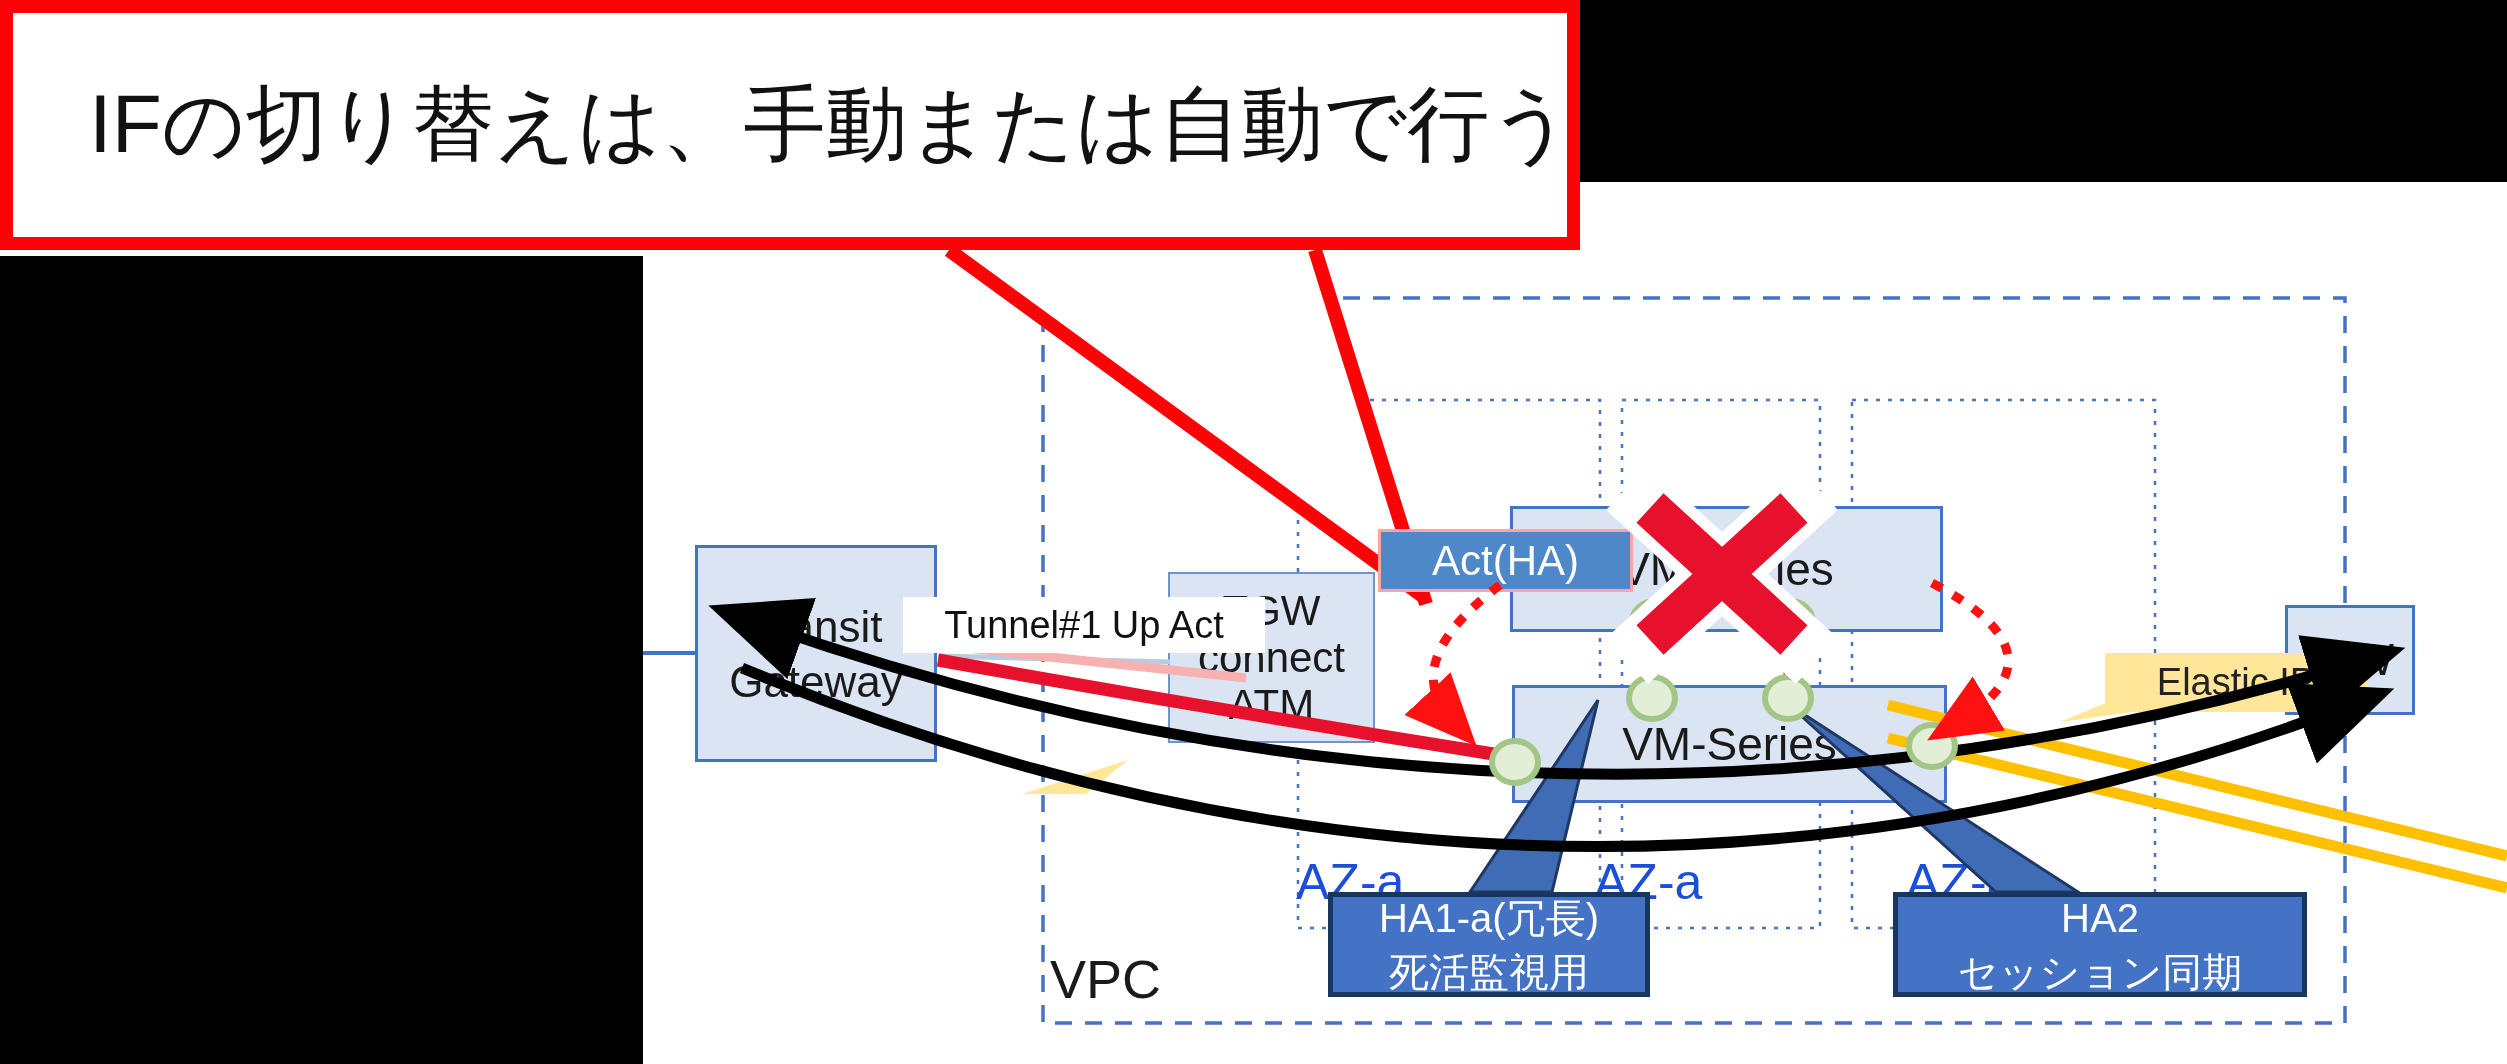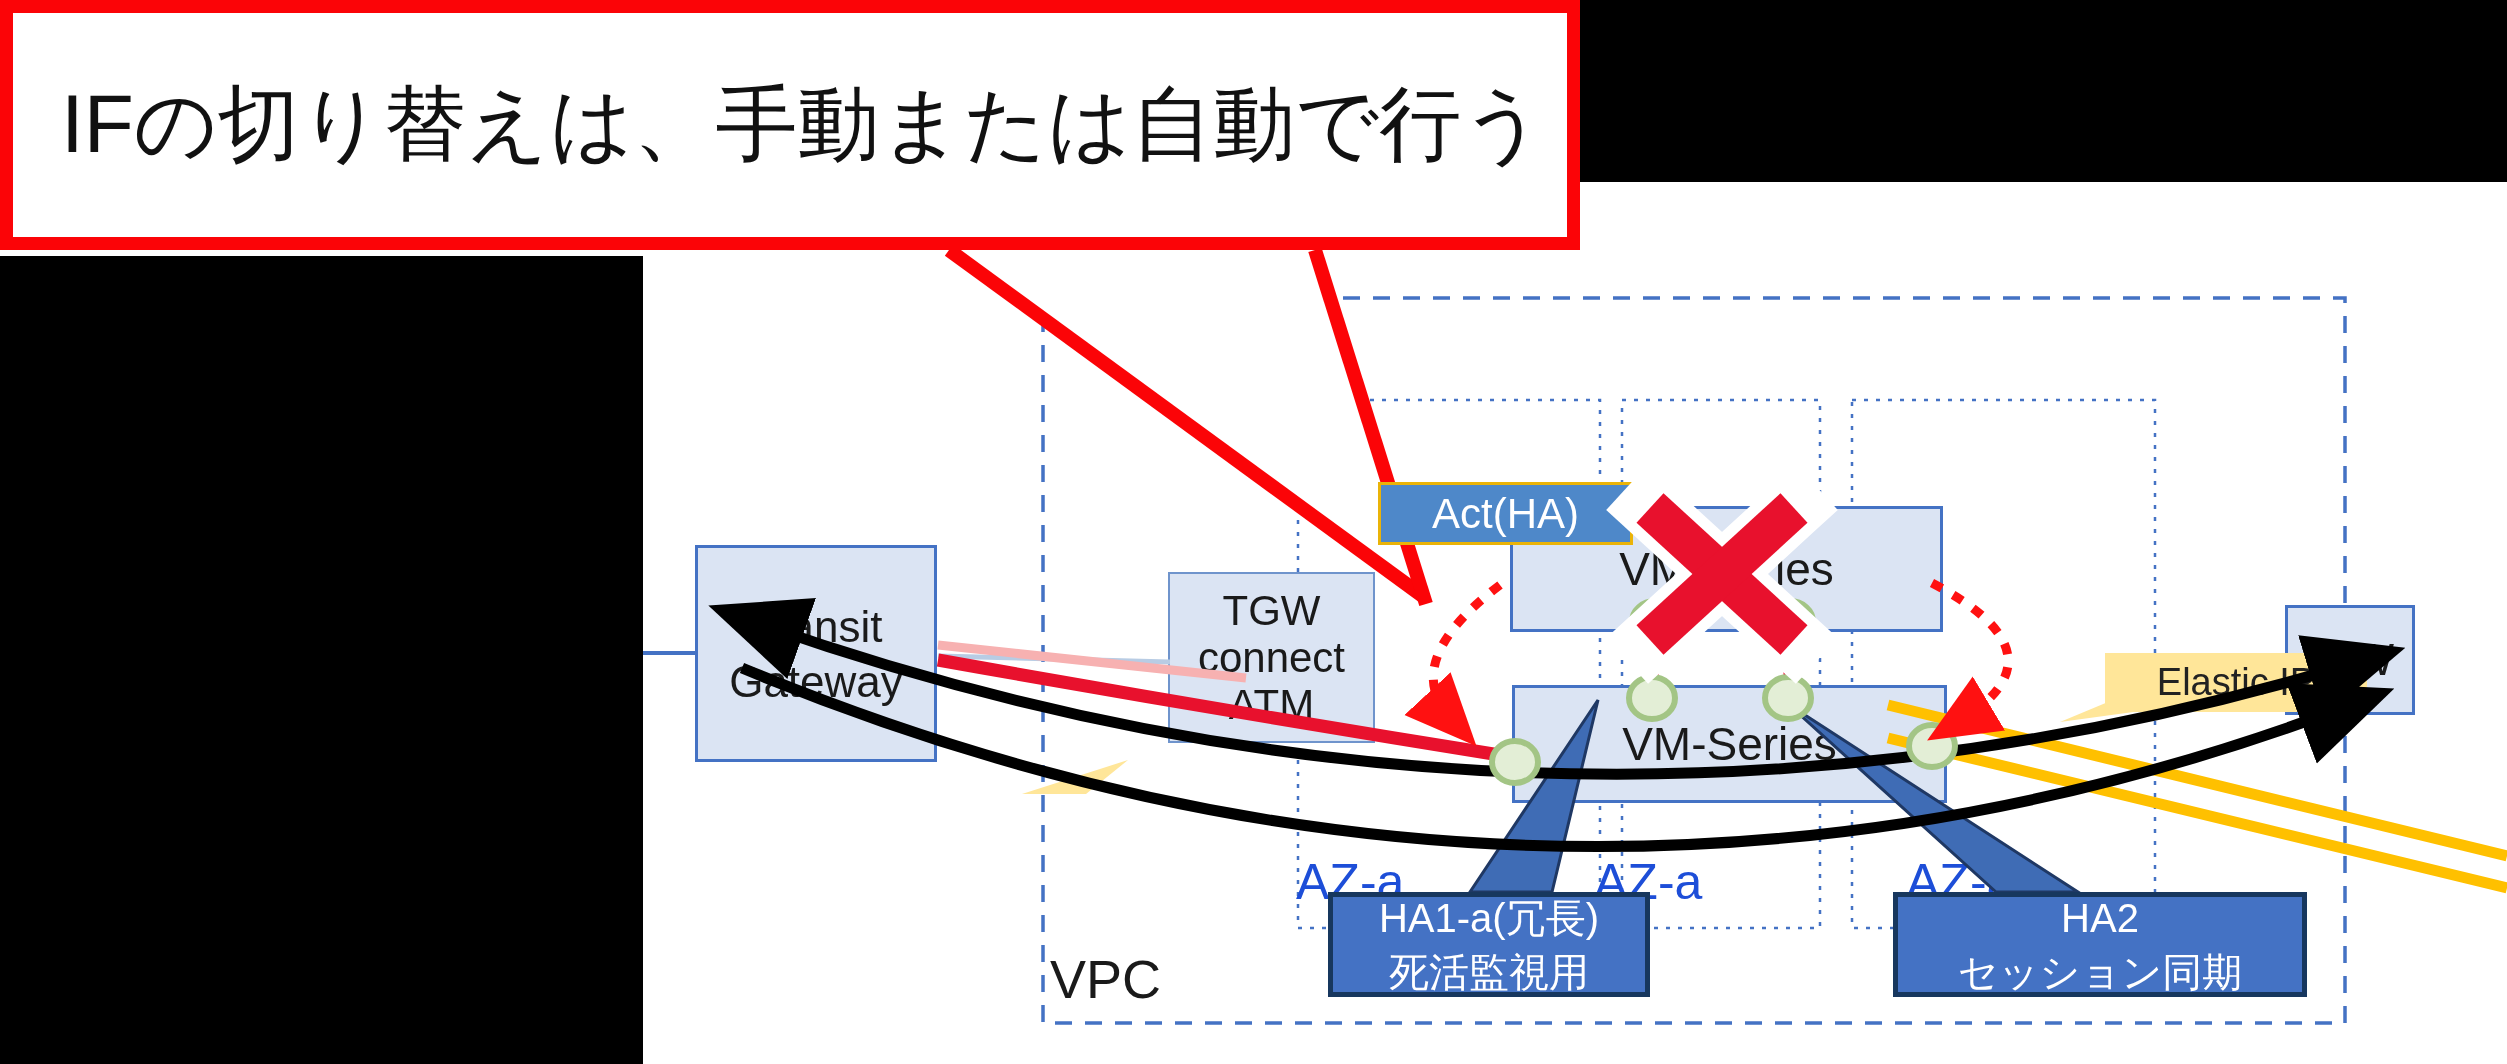--- a/index.html
+++ b/index.html
@@ -8,33 +8,33 @@
   .abs{position:absolute;}
   svg.layer{position:absolute;left:0;top:0;width:2507px;height:1064px;pointer-events:none;}
   #svg-base{z-index:1;}
   .azlabel{z-index:1;color:#1d4ed8;font-size:50px;}
   #vpc-label{z-index:1;color:#1a1a1a;font-size:54px;}
   #svg-mid{z-index:4;}
   .bluebox{background:#dbe4f3;border:3px solid #4472c4;display:flex;align-items:center;
            justify-content:center;text-align:center;color:#1a1a1a;z-index:3;box-sizing:border-box;}
   #tgw-connect-box{border:2px solid #6f94cc;line-height:1.12;font-size:42px;}
   .statelabel{display:flex;align-items:center;justify-content:center;color:#ffffff;
-              background:#4e88c9;border:3px solid #eab308;z-index:4;box-sizing:border-box;}
+              background:#4e88c9;border:3px solid #fca5a5;z-index:4;box-sizing:border-box;margin-top:47px;}
   .hacallout{background:#4472c4;border:5px solid #17375e;color:#ffffff;z-index:4;
              display:flex;flex-direction:column;align-items:center;justify-content:center;
              text-align:center;font-size:40px;line-height:1.35;box-sizing:border-box;}
   .yellowtag{background:#ffe699;color:#222222;display:flex;align-items:center;
              justify-content:center;font-size:40px;z-index:4;}
   #tunnel-label{background:#ffffff;color:#111111;display:flex;align-items:center;
                 justify-content:center;font-size:38px;z-index:4;}
   #svg-over{z-index:5;}
   #callout-box{left:0;top:0;width:1580px;height:250px;background:#ffffff;
                border:13px solid #fb0407;box-sizing:border-box;z-index:6;
                display:flex;align-items:center;}
-  #callout-text{font-size:82px;color:#111111;padding-left:48px;white-space:nowrap;}
+  #callout-text{font-size:82px;color:#111111;padding-left:76px;white-space:nowrap;}
   .blackzone{background:#000000;z-index:7;}
 </style>
 </head>
 <body>
 
 <div id="stage">
 
   <svg id="svg-base" class="layer">
 
     <rect x="1043" y="298" width="1302" height="725" fill="none" stroke="#4472c4" stroke-width="3.5" stroke-dasharray="17 13"></rect>
@@ -83,20 +83,23 @@
   <svg id="svg-mid" class="layer">
     <line x1="643" y1="653" x2="697" y2="653" stroke="#4472c4" stroke-width="4"></line>
     <line x1="938" y1="656" x2="1170" y2="662" stroke="#b8cce4" stroke-width="5"></line>
     <line x1="938" y1="645" x2="1246" y2="678" stroke="#f7b1b1" stroke-width="9"></line>
     <polygon points="1598,700 1470,892 1552,892" fill="#3f6cb5" stroke="#1f3864" stroke-width="3"></polygon>
     <polygon points="1788,704 1996,892 2078,892" fill="#3f6cb5" stroke="#1f3864" stroke-width="3"></polygon>
     <polygon points="1022,794 1128,760 1086,794" fill="#ffe699"></polygon>
     <polygon points="2108,702 2060,722 2148,710" fill="#ffe699"></polygon>
   </svg>
 
+  <div class="abs" id="tunnel-label" style="left:903px;top:597px;width:362px;height:56px;">
+    <span>Tunnel#1 Up Act</span>
+  </div>
 
   <div class="abs statelabel" style="left:1378px;top:482px;width:255px;height:63px;font-size:42px;">
     <span>Act(HA)</span>
   </div>
 
 
 
   <div class="abs yellowtag" style="left:2105px;top:653px;width:262px;height:59px;font-size:38px;">
     <span>Elastic IP</span>
   </div>

